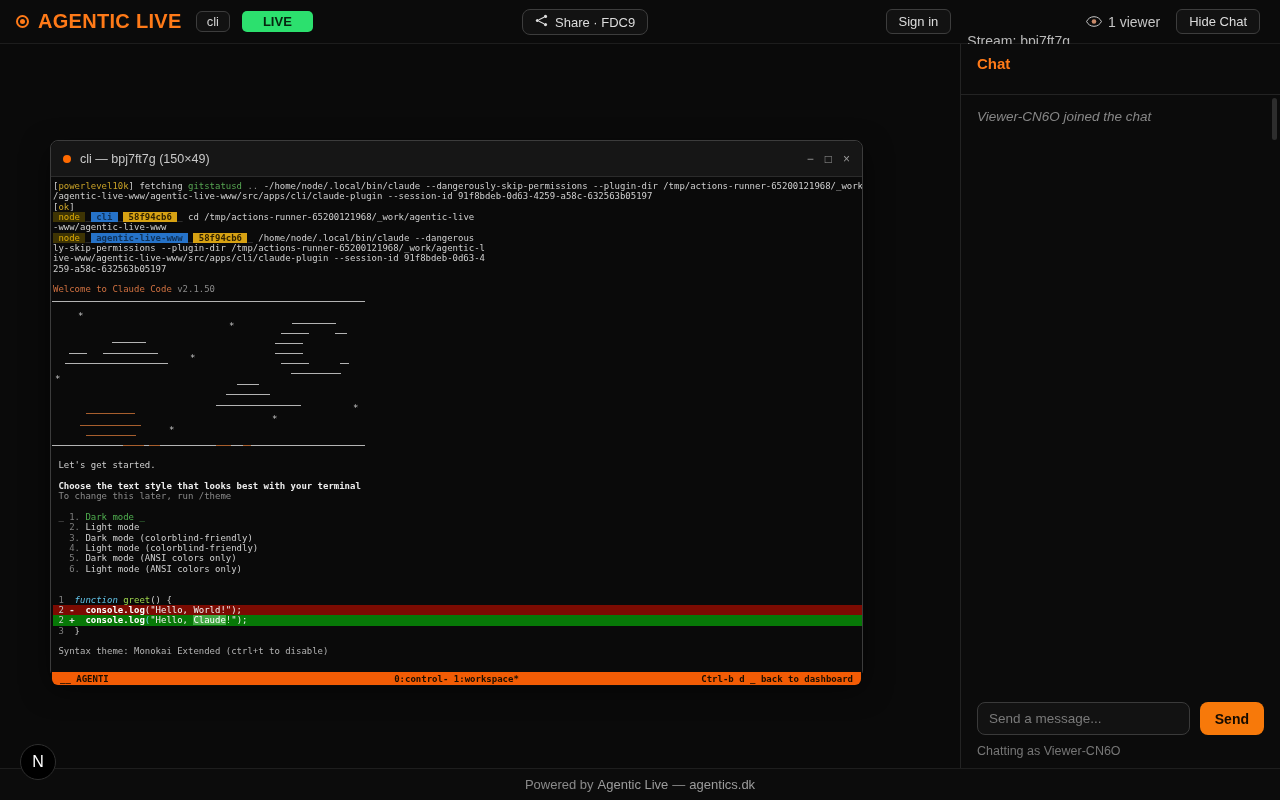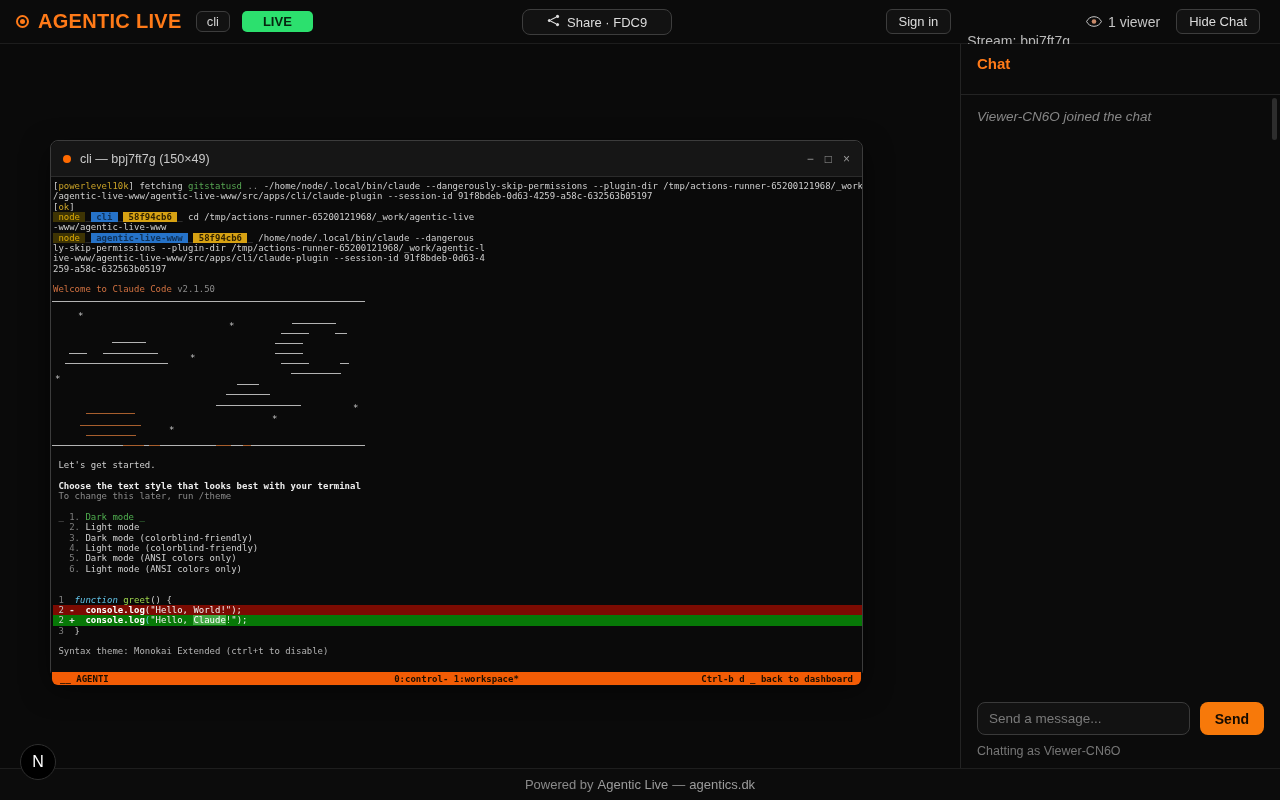--- a/index.html
+++ b/index.html
@@ -17,21 +17,21 @@
     background:#0b0b0b; border-bottom:1px solid #1d1d1d;
   }
   .brand { display:flex; align-items:center; gap:9px; }
   .rec-dot { width:13px; height:13px; border-radius:50%; border:2.5px solid #ff7a18; position:relative; }
   .rec-dot::after{ content:""; position:absolute; inset:2px; border-radius:50%; background:#ff7a18; }
   .brand-name { color:#ff7a18; font-size:20px; font-weight:800; letter-spacing:.3px; }
   .pill { border:1px solid #3d3d3d; border-radius:6px; padding:2px 10px; font-size:13px; color:#cfcfcf; margin-left:14px; background:#121212; }
   .live { margin-left:12px; background:#2ce06e; color:#06240f; font-weight:700; font-size:13px; border-radius:5px; padding:3px 21px; }
   .share-btn {
     position:absolute; left:522px; top:9px; height:26px;
-    display:flex; align-items:center; gap:7px; padding:0 24px;
+    display:flex; align-items:center; gap:7px; padding:0 12px;
     border:1px solid #3d3d3d; border-radius:8px; background:#121212;
     color:#dcdcdc; font-size:13px; cursor:pointer;
   }
   .hdr-right { margin-left:auto; display:flex; align-items:center; gap:16px; }
   .btn { border:1px solid #3d3d3d; border-radius:6px; background:#121212; color:#dcdcdc; font-size:13px; padding:4px 12px; cursor:pointer; }
   .stream-lbl { color:#b9b9b9; font-size:14px;margin-top:38px; }
   .viewers { display:flex; align-items:center; gap:6px; color:#c5c5c5; font-size:14px; }
 
   
   .stream { position:absolute; top:44px; left:0; width:960px; height:724px; }

